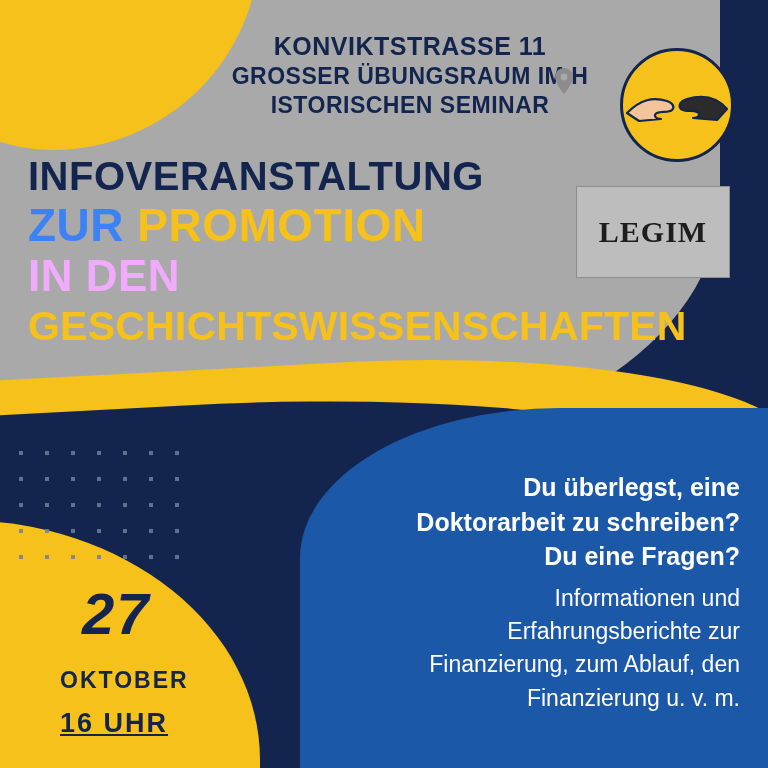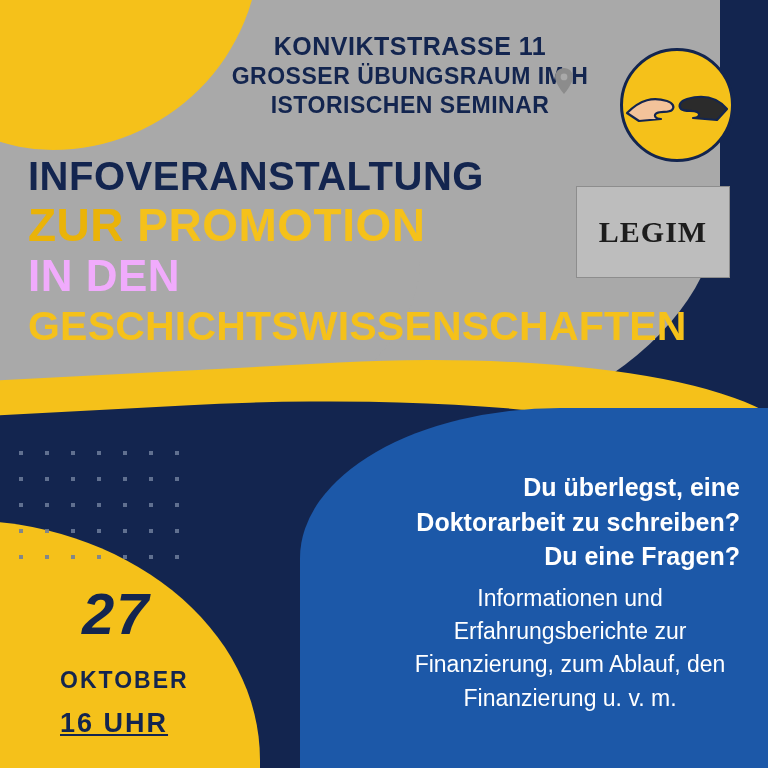--- a/index.html
+++ b/index.html
@@ -189,21 +189,21 @@
     width: 730px;
   }
   .hl-row { line-height: 1.0; margin-bottom: 6px; white-space: nowrap; }
   .hl1 {
     font-size: 40px;
     font-weight: bold;
     color: #13254f;
     letter-spacing: .5px;
   }
   .hl2 { font-size: 46px; font-weight: bold; letter-spacing: .5px; }
-  .hl2 .navy { color: #eab308; }
+  .hl2 .navy { color: #3b82f6; }
   .hl2 .yellow { color: #f5c11a; }
   .hl3 {
     font-size: 44px;
     font-weight: bold;
     color: #f0abfc;
     letter-spacing: .5px;
   }
   .hl4 {
     font-size: 41px;
     font-weight: bold;
@@ -250,21 +250,20 @@
   }
   .rt-bold {
     font-size: 25px;
     font-weight: bold;
     line-height: 1.38;
   }
   .rt-reg {
     font-size: 23px;
     line-height: 1.45;
     margin-top: 8px;
-    text-align: center;
   }
 </style>
 </head>
 <body>
 
 <div id="poster">
 
   <div class="bg-navy"></div>
   <div class="bg-grey"></div>
   <div class="bg-grey2"></div>

